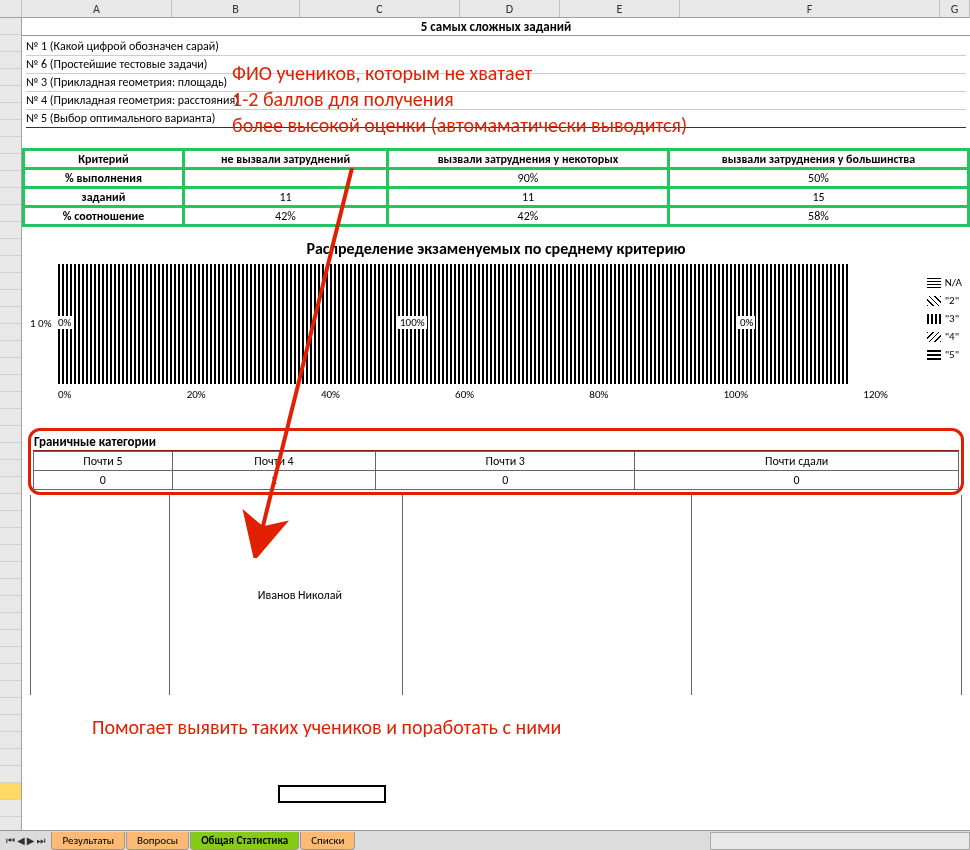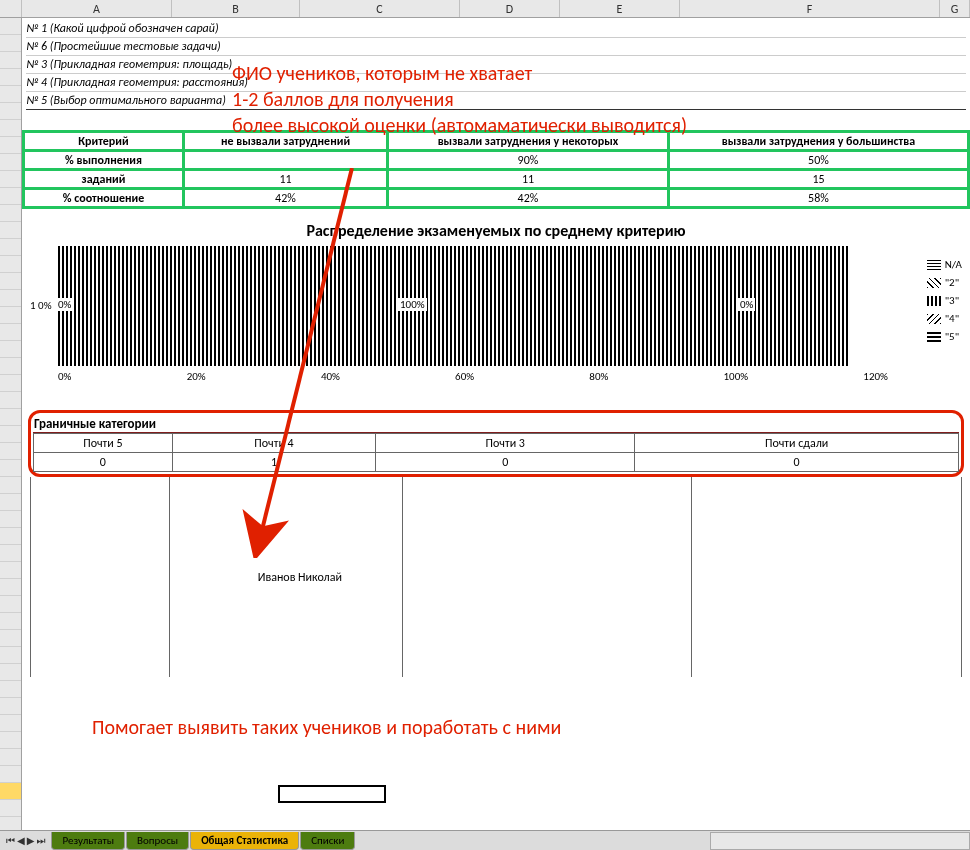--- a/index.html
+++ b/index.html
@@ -51,21 +51,20 @@
   }
   .title-row {
     text-align: center;
     font-weight: bold;
     font-size: 13px;
     border-bottom: 1px solid #999;
     padding: 1px 0;
   }
   .task-list {
     padding: 2px 4px 0 4px;
-    font-style: italic;
   }
   .task-list div {
     font-size: 12px;
     line-height: 17px;
     border-bottom: 1px solid #ccc;
   }
   .task-list div:last-child { border-bottom: 1px solid #333; }
   .crit-table {
     width: 100%;
     border-collapse: collapse;
@@ -213,28 +212,28 @@
     gap: 2px;
     padding: 0 6px;
   }
   .tabs-nav span {
     font-size: 10px;
     color: #333;
     cursor: pointer;
   }
   .tab {
     padding: 2px 10px;
-    background: #4d7c0f;
+    background: #fdba74;
     border: 1px solid #999;
     border-top: none;
     border-radius: 0 0 4px 4px;
     margin-right: 1px;
     cursor: pointer;
   }
-  .tab.active { background: #eab308; font-weight: bold; }
+  .tab.active { background: #84cc16; font-weight: bold; }
   .scroll-h {
     position: absolute;
     right: 0;
     bottom: 0;
     width: 260px;
     height: 18px;
     background: #e8e8e8;
     border: 1px solid #aaa;
   }
 </style>
@@ -297,20 +296,21 @@
       <div></div>
       <div></div>
       <div></div>
       <div></div>
       <div></div>
       <div class="sel"></div>
       <div></div>
     </div>
   <div class="sheet">
 
+    <div class="title-row">5  самых сложных заданий</div>
 
     <div class="task-list">
       <div>№ 1 (Какой цифрой обозначен сарай)</div>
       <div>№ 6 (Простейшие тестовые задачи)</div>
       <div>№ 3 (Прикладная геометрия: площадь)</div>
       <div>№ 4 (Прикладная геометрия: расстояния)</div>
       <div>№ 5 (Выбор оптимального варианта)</div>
     </div>
 
     <table class="crit-table">

